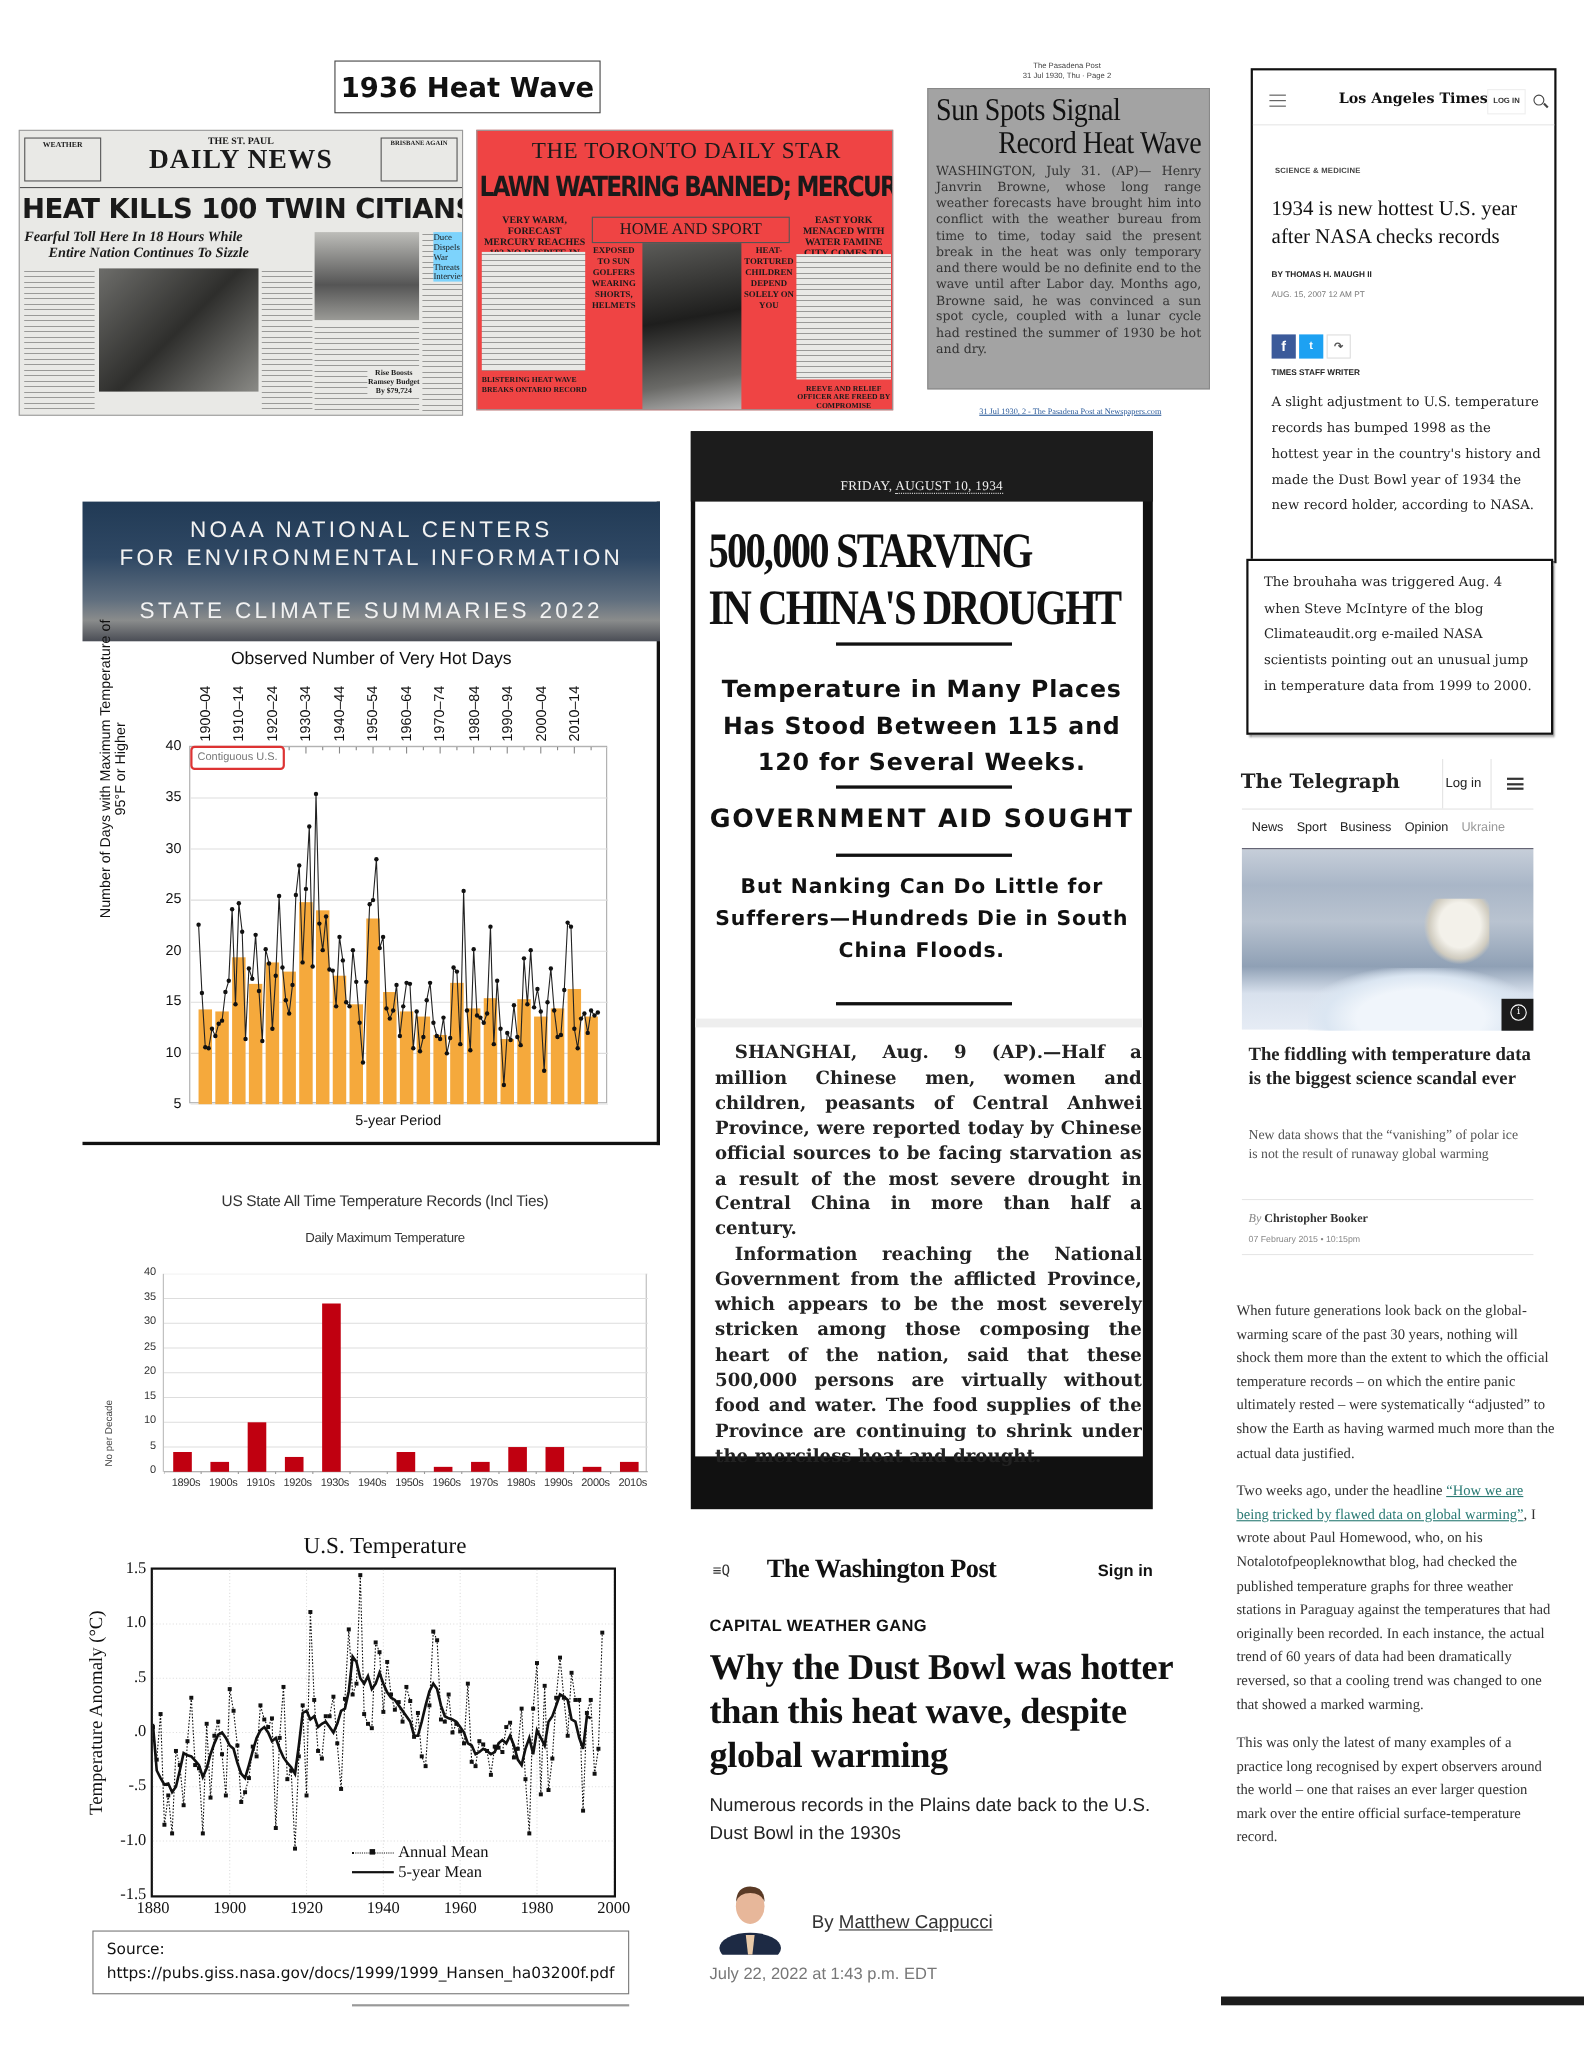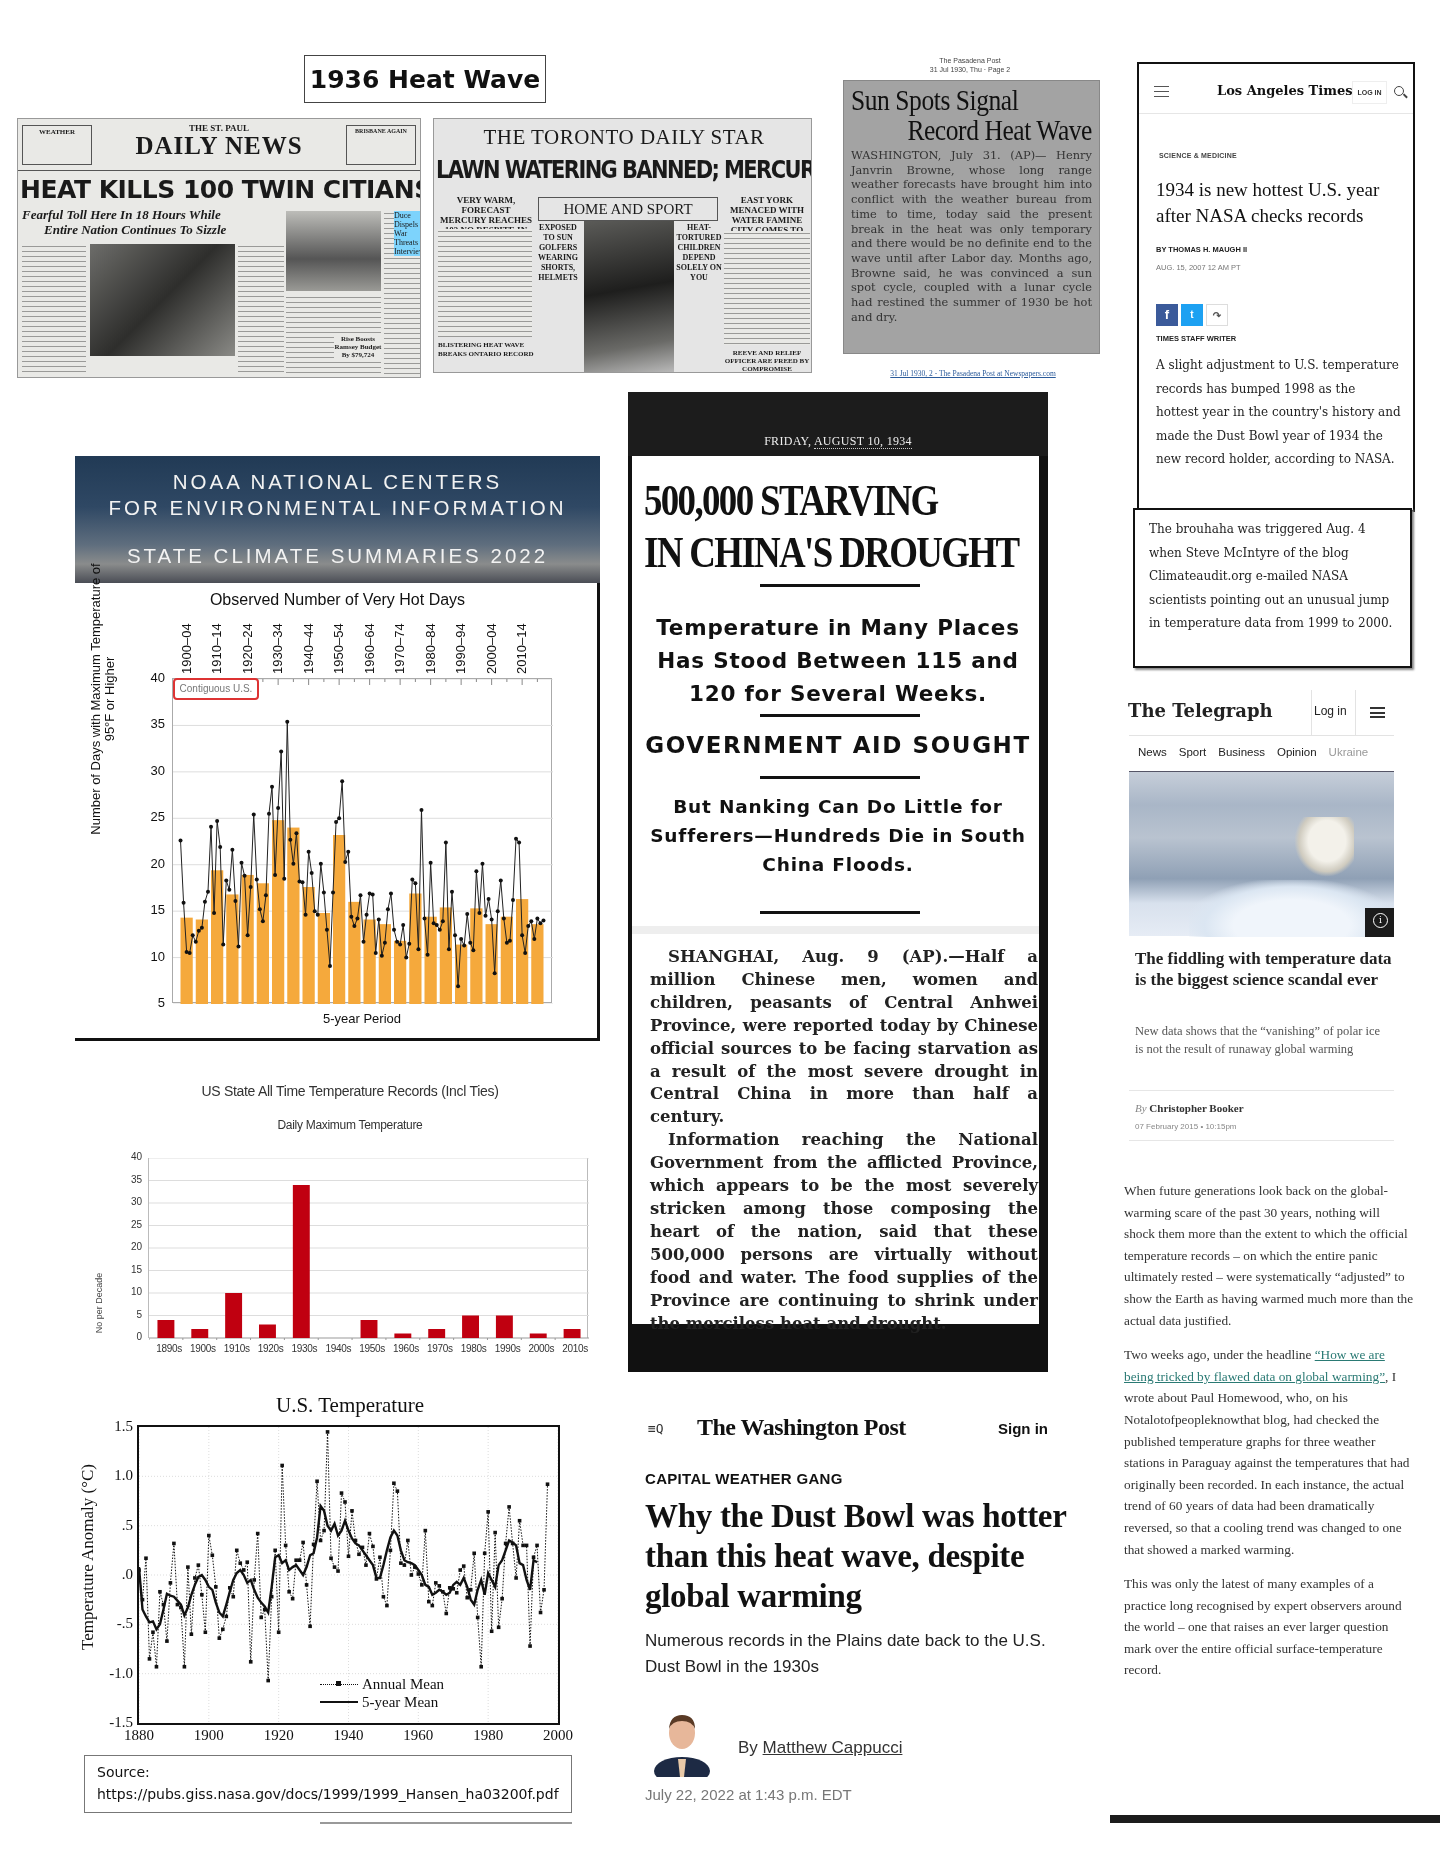--- a/index.html
+++ b/index.html
@@ -27,21 +27,21 @@
   #daily-news .photo1 { position: absolute; left: 72px; top: 125px; width: 145px; height: 112px; background: linear-gradient(135deg, #6d6d6a, #2e2e2c 50%, #8a8a86); }
   #daily-news .photo2 { position: absolute; left: 268px; top: 92px; width: 95px; height: 80px; background: linear-gradient(180deg, #bdbdb9, #555 60%, #9a9a96); }
   #daily-news .col-a { position: absolute; left: 4px; top: 125px; width: 64px; height: 130px; }
   #daily-news .col-b { position: absolute; left: 220px; top: 125px; width: 46px; height: 130px; }
   #daily-news .col-c { position: absolute; left: 268px; top: 176px; width: 95px; height: 80px; }
   #daily-news .col-d { position: absolute; left: 366px; top: 92px; width: 36px; height: 165px; }
   #daily-news .side-head { position: absolute; left: 376px; top: 92px; width: 38px; font-size: 8px; font-weight: normal; line-height: 9px; background: #7dd3fc; }
   #daily-news .rise-head { position: absolute; left: 316px; top: 216px; width: 48px; font-size: 7px; font-weight: bold; line-height: 8px; text-align: center; background: #e9e9e6; }
 
   
-  #toronto { left: 433px; top: 118px; width: 379px; height: 255px; background: #e5e5e5; padding-left: 48px; }
+  #toronto { left: 433px; top: 118px; width: 379px; height: 255px; background: #ef4444; padding-left: 48px; }
   #toronto .name { position: absolute; left: 40px; top: 6px; width: 300px; text-align: center; font-size: 21px; letter-spacing: 0.5px; }
   #toronto .headline { position: absolute; left: 2px; top: 36px; width: 376px; font-family: "DejaVu Sans", sans-serif; font-weight: bold; font-size: 21px; letter-spacing: -1.6px; white-space: nowrap; transform: scaleY(1.2); transform-origin: top left; }
   #toronto .left-head { position: absolute; left: 4px; top: 76px; width: 96px; font-size: 9px; font-weight: bold; line-height: 10px; text-align: center; }
   #toronto .center-head { position: absolute; left: 104px; top: 78px; width: 180px; font-size: 15px; text-align: center; border: 1px solid #555; height: 24px; line-height: 22px; }
   #toronto .right-head { position: absolute; left: 288px; top: 76px; width: 90px; font-size: 9px; font-weight: bold; line-height: 10px; text-align: center; }
   #toronto .photo { position: absolute; left: 150px; top: 102px; width: 90px; height: 152px; background: linear-gradient(170deg, #5b5b58, #1e1e1d 45%, #6a6a67 80%, #bbb); }
   #toronto .l-col { position: absolute; left: 100px; top: 104px; width: 48px; font-size: 8px; font-weight: bold; line-height: 10px; text-align: center; }
   #toronto .r-col { position: absolute; left: 242px; top: 104px; width: 46px; font-size: 8px; font-weight: bold; line-height: 10px; text-align: center; }
   #toronto .blist { position: absolute; left: 4px; top: 222px; width: 96px; font-size: 7px; font-weight: bold; line-height: 9px; }
   #toronto .reeve { position: absolute; left: 288px; top: 230px; width: 90px; font-size: 7px; font-weight: bold; line-height: 8px; text-align: center; }

